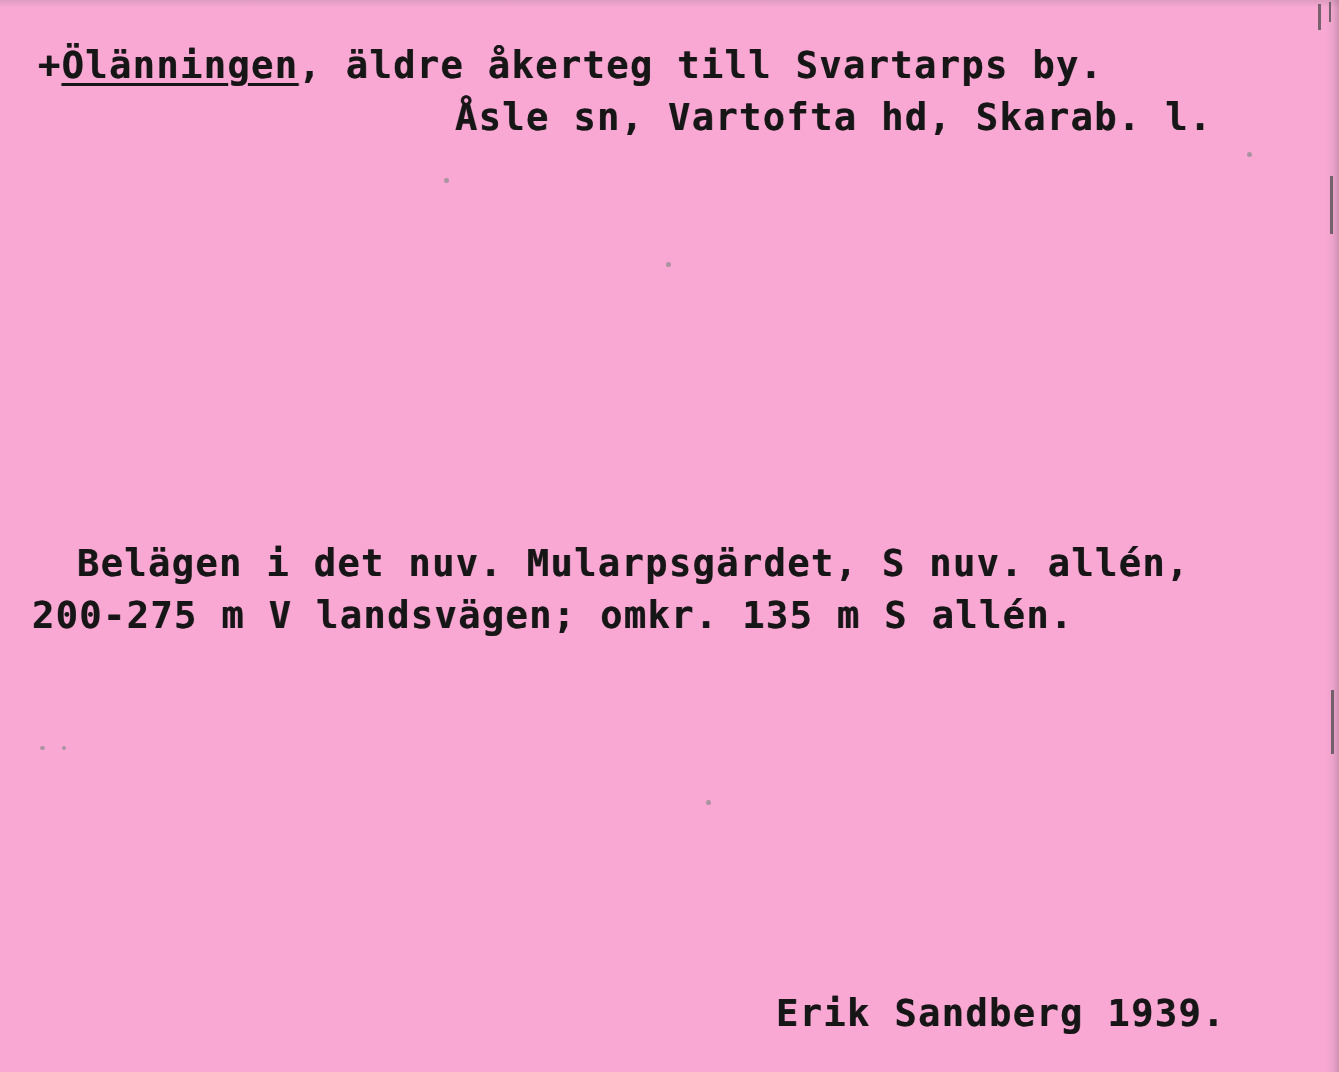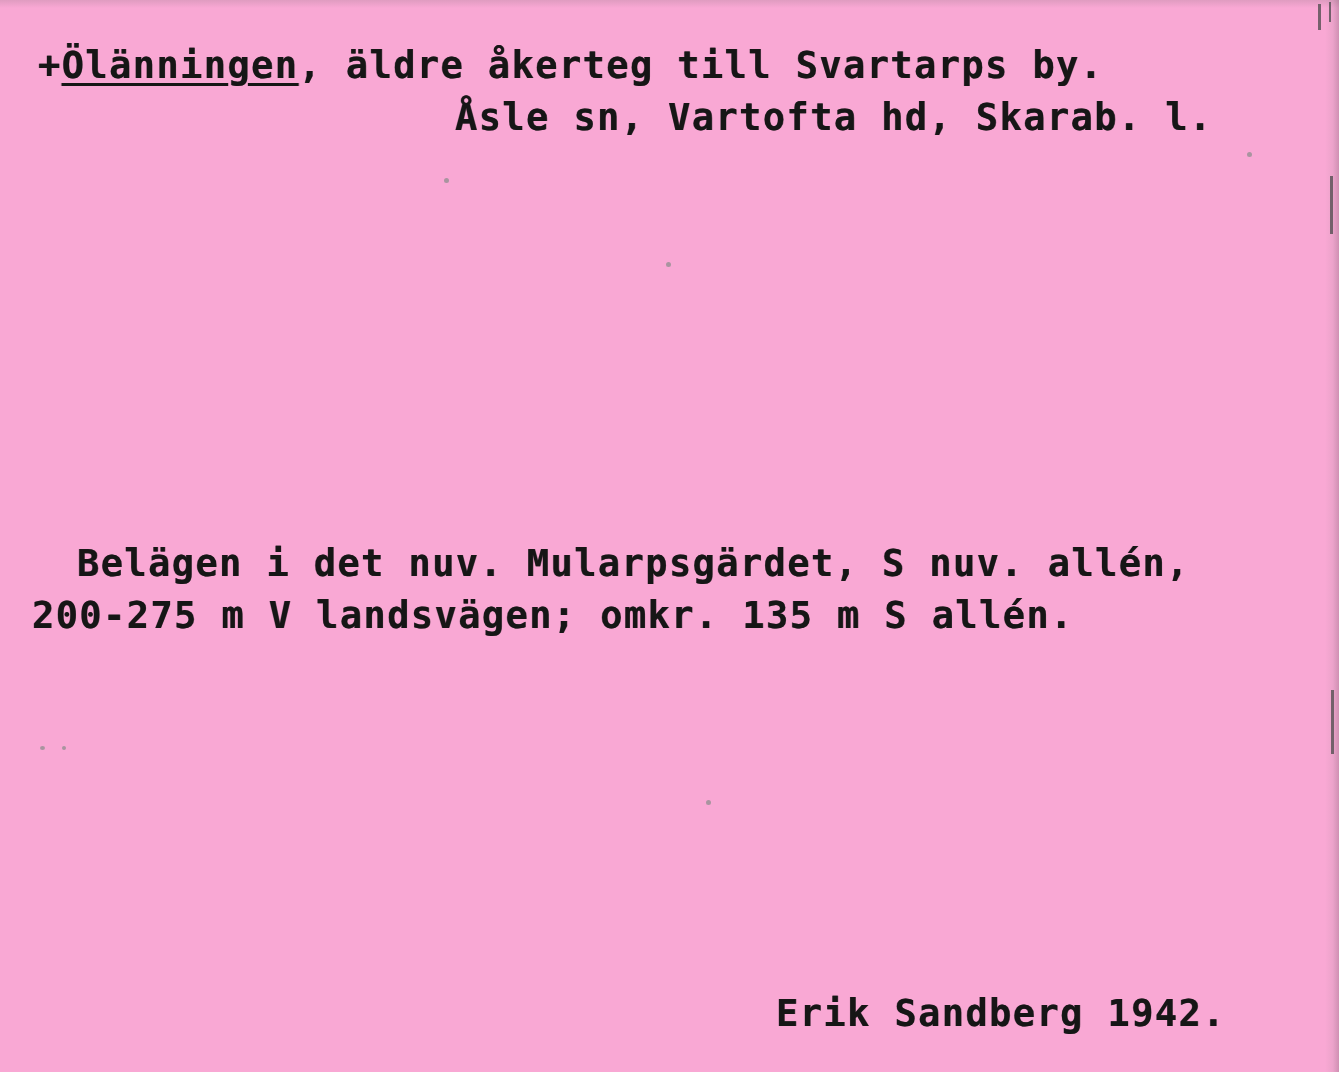--- a/index.html
+++ b/index.html
@@ -94,15 +94,15 @@
   <div class="speck" style="left:62px; top:746px; width:4px; height:4px;"></div>
 
   <div class="line" id="head-line-1"><span class="plus">+</span><span class="headword">Ölänningen</span><span>, äldre åkerteg till Svartarps by.</span></div>
 
   <div class="line" id="head-line-2">Åsle sn, Vartofta hd, Skarab. l.</div>
 
 
   <div class="line" id="desc-line-1">Belägen i det nuv. Mularpsgärdet, S nuv. allén,</div>
   <div class="line" id="desc-line-2">200-275 m V landsvägen; omkr. 135 m S allén.</div>
 
-  <div class="line" id="signature">Erik Sandberg 1942.</div>
+  <div class="line" id="signature">Erik Sandberg 1939.</div>
 
 </div>
 
 </body></html>

